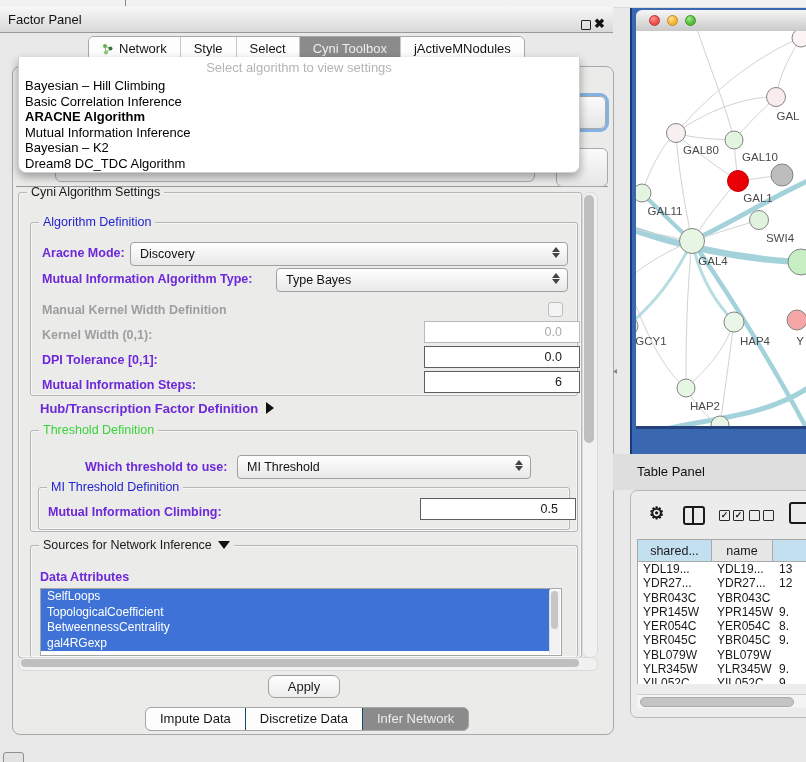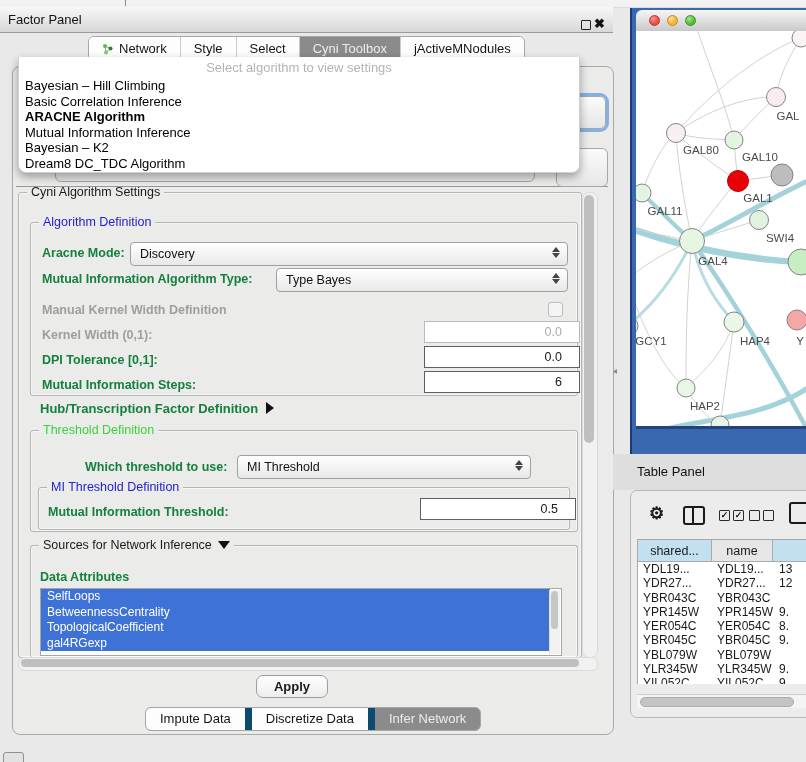--- a/index.html
+++ b/index.html
@@ -23,44 +23,44 @@
   .frag.focus{box-shadow:0 0 0 3px #82B1E2;}
   
   .dropdown{left:18px;top:57px;width:560px;height:115px;background:#FFFFFF;border:1px solid #CFCFCF;border-top:none;border-radius:0 0 8px 8px;box-shadow:0 4px 10px rgba(0,0,0,0.35);z-index:10;}
   .dd-head{position:absolute;left:0;top:3px;width:100%;text-align:center;color:#B4B4B4;font-size:13px;}
   .dd-items{position:absolute;left:4px;top:21px;right:4px;}
   .ddi{font-size:13px;line-height:15.5px;color:#000;padding-left:2px;white-space:nowrap;}
   .ddi.sel{font-weight:bold;}
   
   .grp{position:absolute;border:1px solid #B5B5B5;border-radius:3px;box-shadow:inset 0 0 0 1px rgba(255,255,255,0.55);}
   .cap{position:absolute;top:-8px;left:8px;background:#EBEBEA;padding:0 4px;font-size:12.5px;white-space:nowrap;}
-  .lbl{position:absolute;font-size:12.5px;font-weight:bold;color:#15803d;white-space:nowrap;}
+  .lbl{position:absolute;font-size:12.5px;font-weight:bold;color:#6d28d9;white-space:nowrap;}
   .lbl.dis{color:#9E9E9E;}
   .combo{position:absolute;height:22px;border:1px solid #A0A0A0;border-radius:4px;background:linear-gradient(#FFFFFF,#E8E8E8);font-size:12.5px;}
   .combo .v{position:absolute;left:9px;top:0;line-height:22px;color:#111;}
   .spin{position:absolute;right:6px;top:3px;width:9px;}
   .spin b{display:block;width:0;height:0;border-left:4px solid transparent;border-right:4px solid transparent;margin:1px 0;}
   .spin .up{border-bottom:5px solid #444;}
   .spin .dn{border-top:5px solid #444;}
   .field{position:absolute;height:20px;background:#fff;border:1px solid #5E5E5E;font-size:12.5px;text-align:right;line-height:20px;padding-right:17px;}
   .field.dis{border:1px solid #B9B9B9;color:#ABABAB;}
   .checkbox{position:absolute;width:13px;height:13px;border:1px solid #BDBDBD;border-radius:3px;background:#F4F4F4;}
   .tri-r{display:inline-block;width:0;height:0;border-top:6px solid transparent;border-bottom:6px solid transparent;border-left:8px solid #111;margin-left:8px;vertical-align:-1px;}
   .tri-d{display:inline-block;width:0;height:0;border-left:6px solid transparent;border-right:6px solid transparent;border-top:8px solid #111;margin-left:6px;vertical-align:0px;}
   .attrlist{position:absolute;left:40px;top:588px;width:520px;height:66px;background:#fff;border:1px solid #A6A6A6;overflow:hidden;}
   .attr{width:503px;background:#3E72D6;color:#fff;font-size:12px;line-height:15.5px;padding-left:6px;}
   .listsb{position:absolute;right:1px;top:1px;width:10px;height:64px;background:#F2F2F2;border-left:1px solid #DDD;}
   .listsb .th{position:absolute;left:1px;top:1px;width:7px;height:38px;background:#C6C6C6;border-radius:4px;}
   .vscroll{left:582px;top:192px;width:14px;height:464px;background:#F1F1F1;border:1px solid #DADADA;border-radius:7px;}
   .vscroll .th{position:absolute;left:1px;top:2px;width:10px;height:248px;background:#BFBFBF;border-radius:6px;}
   .hscroll{left:18px;top:657px;width:578px;height:12px;background:#F1F1F1;border:1px solid #DADADA;border-radius:6px;}
   .hscroll .th{position:absolute;left:2px;top:1px;width:558px;height:8px;background:#BFBFBF;border-radius:5px;}
-  .applybtn{left:256px;top:675px;width:70px;height:21px;border:1px solid #9E9E9E;border-radius:7px;background:linear-gradient(#FEFEFE,#EDEDED);font-size:13px;text-align:center;line-height:21px;font-weight:bold;}
+  .applybtn{left:268px;top:675px;width:70px;height:21px;border:1px solid #9E9E9E;border-radius:7px;background:linear-gradient(#FEFEFE,#EDEDED);font-size:13px;text-align:center;line-height:21px;}
   .bottomtabs{left:145px;top:707px;height:22px;display:flex;border:1px solid #A6A6A6;border-radius:6px;overflow:hidden;background:#a3a3a3;}
-  .btab{height:22px;line-height:22px;font-size:13px;padding:0 14px;background:#FDFDFD;color:#151515;border-left:7px solid #0c4a6e;}
+  .btab{height:22px;line-height:22px;font-size:13px;padding:0 14px;background:#FDFDFD;color:#151515;border-left:1px solid #0c4a6e;}
   .btab:first-child{border-left:none;}
   .btab.on{background:#8B8B8B;color:#EDEDED;}
   .corner-icon{left:3px;top:752px;width:19px;height:14px;border:1.5px solid #909090;border-radius:3px;background:#E2E2E2;}
   .splitter-dot{left:613px;top:369px;width:4px;height:5px;background:#8A8A8A;clip-path:polygon(0 50%,100% 0,100% 100%);}
   
   .netwin{left:630px;top:8px;width:176px;height:446px;background:#3A68B0;overflow:hidden;}
   .netwin .darkedge{position:absolute;left:0;top:0;width:2px;height:100%;background:#1C3A78;}
   .nettitle{position:absolute;left:6px;top:2px;width:170px;height:21px;background:linear-gradient(#F6F6F6,#C9C9C9);border-bottom:1px solid #9A9A9A;border-radius:6px 0 0 0;}
   .lights{position:absolute;left:13px;top:5px;display:flex;gap:7px;}
   .light{width:11px;height:11px;border-radius:50%;}
@@ -190,34 +190,34 @@
 <div class="combo" style="left:237px;top:455px;width:292px;">
   <span class="v">MI Threshold</span>
   <span class="spin">
       <b class="up"></b>
       <b class="dn"></b>
     </span>
 </div>
 <div class="grp" style="left:38px;top:487px;width:530px;height:41px;">
   <span class="cap" style="color:#2222CE;">MI Threshold Definition</span>
 </div>
-<div class="lbl" style="left:48px;top:505px;">Mutual Information Threshold:</div>
+<div class="lbl" style="left:48px;top:505px;">Mutual Information Climbing:</div>
 <div class="field" style="left:420px;top:498px;width:137px;">0.5</div>
 
 <div class="grp" style="left:30px;top:545px;width:546px;height:111px;border-bottom:none;">
   <span class="cap"><span>Sources for Network Inference</span><span class="tri-d"></span></span>
 </div>
 <div class="lbl" style="left:40px;top:570px;">Data Attributes</div>
 <div class="attrlist" id="attrlist">
   <div class="listsb">
       <div class="th"></div>
     </div>
 <div class="attr">SelfLoops</div>
+    <div class="attr">TopologicalCoefficient</div>
     <div class="attr">BetweennessCentrality</div>
-    <div class="attr">TopologicalCoefficient</div>
     <div class="attr">gal4RGexp</div>
   </div>
 
 <div class="abs vscroll">
     <div class="th"></div>
   </div>
 <div class="abs hscroll">
     <div class="th"></div>
   </div>
 

